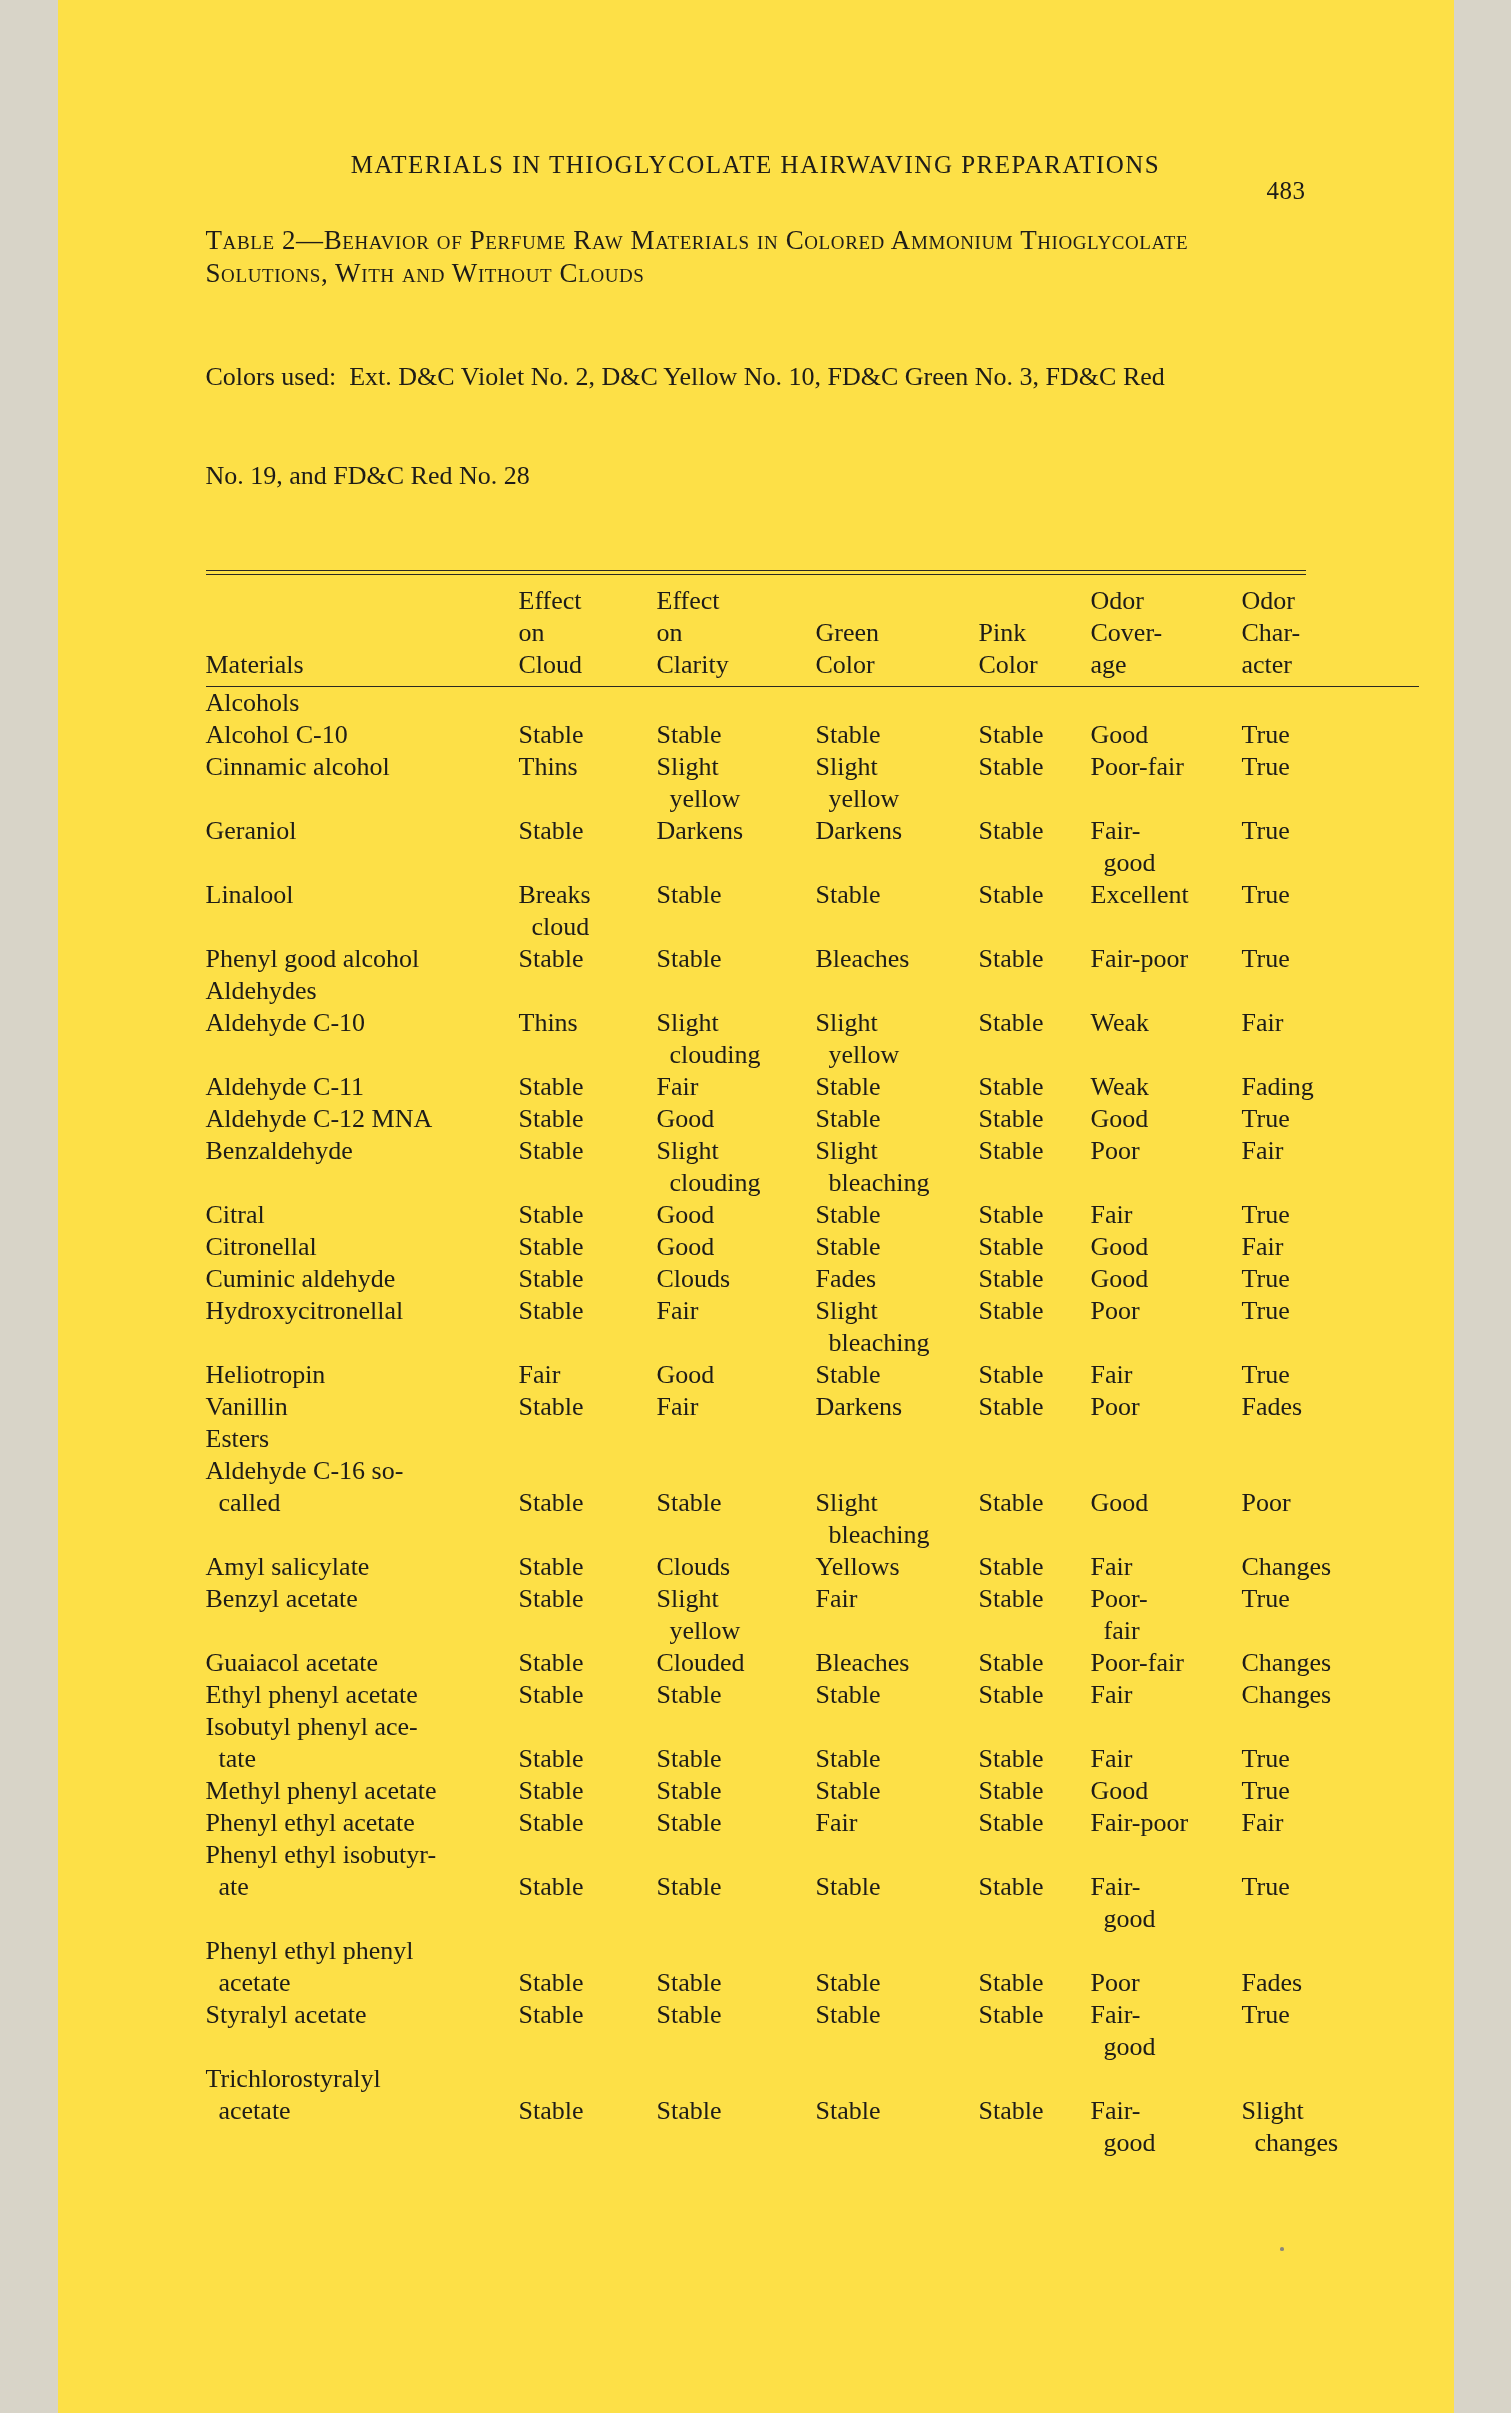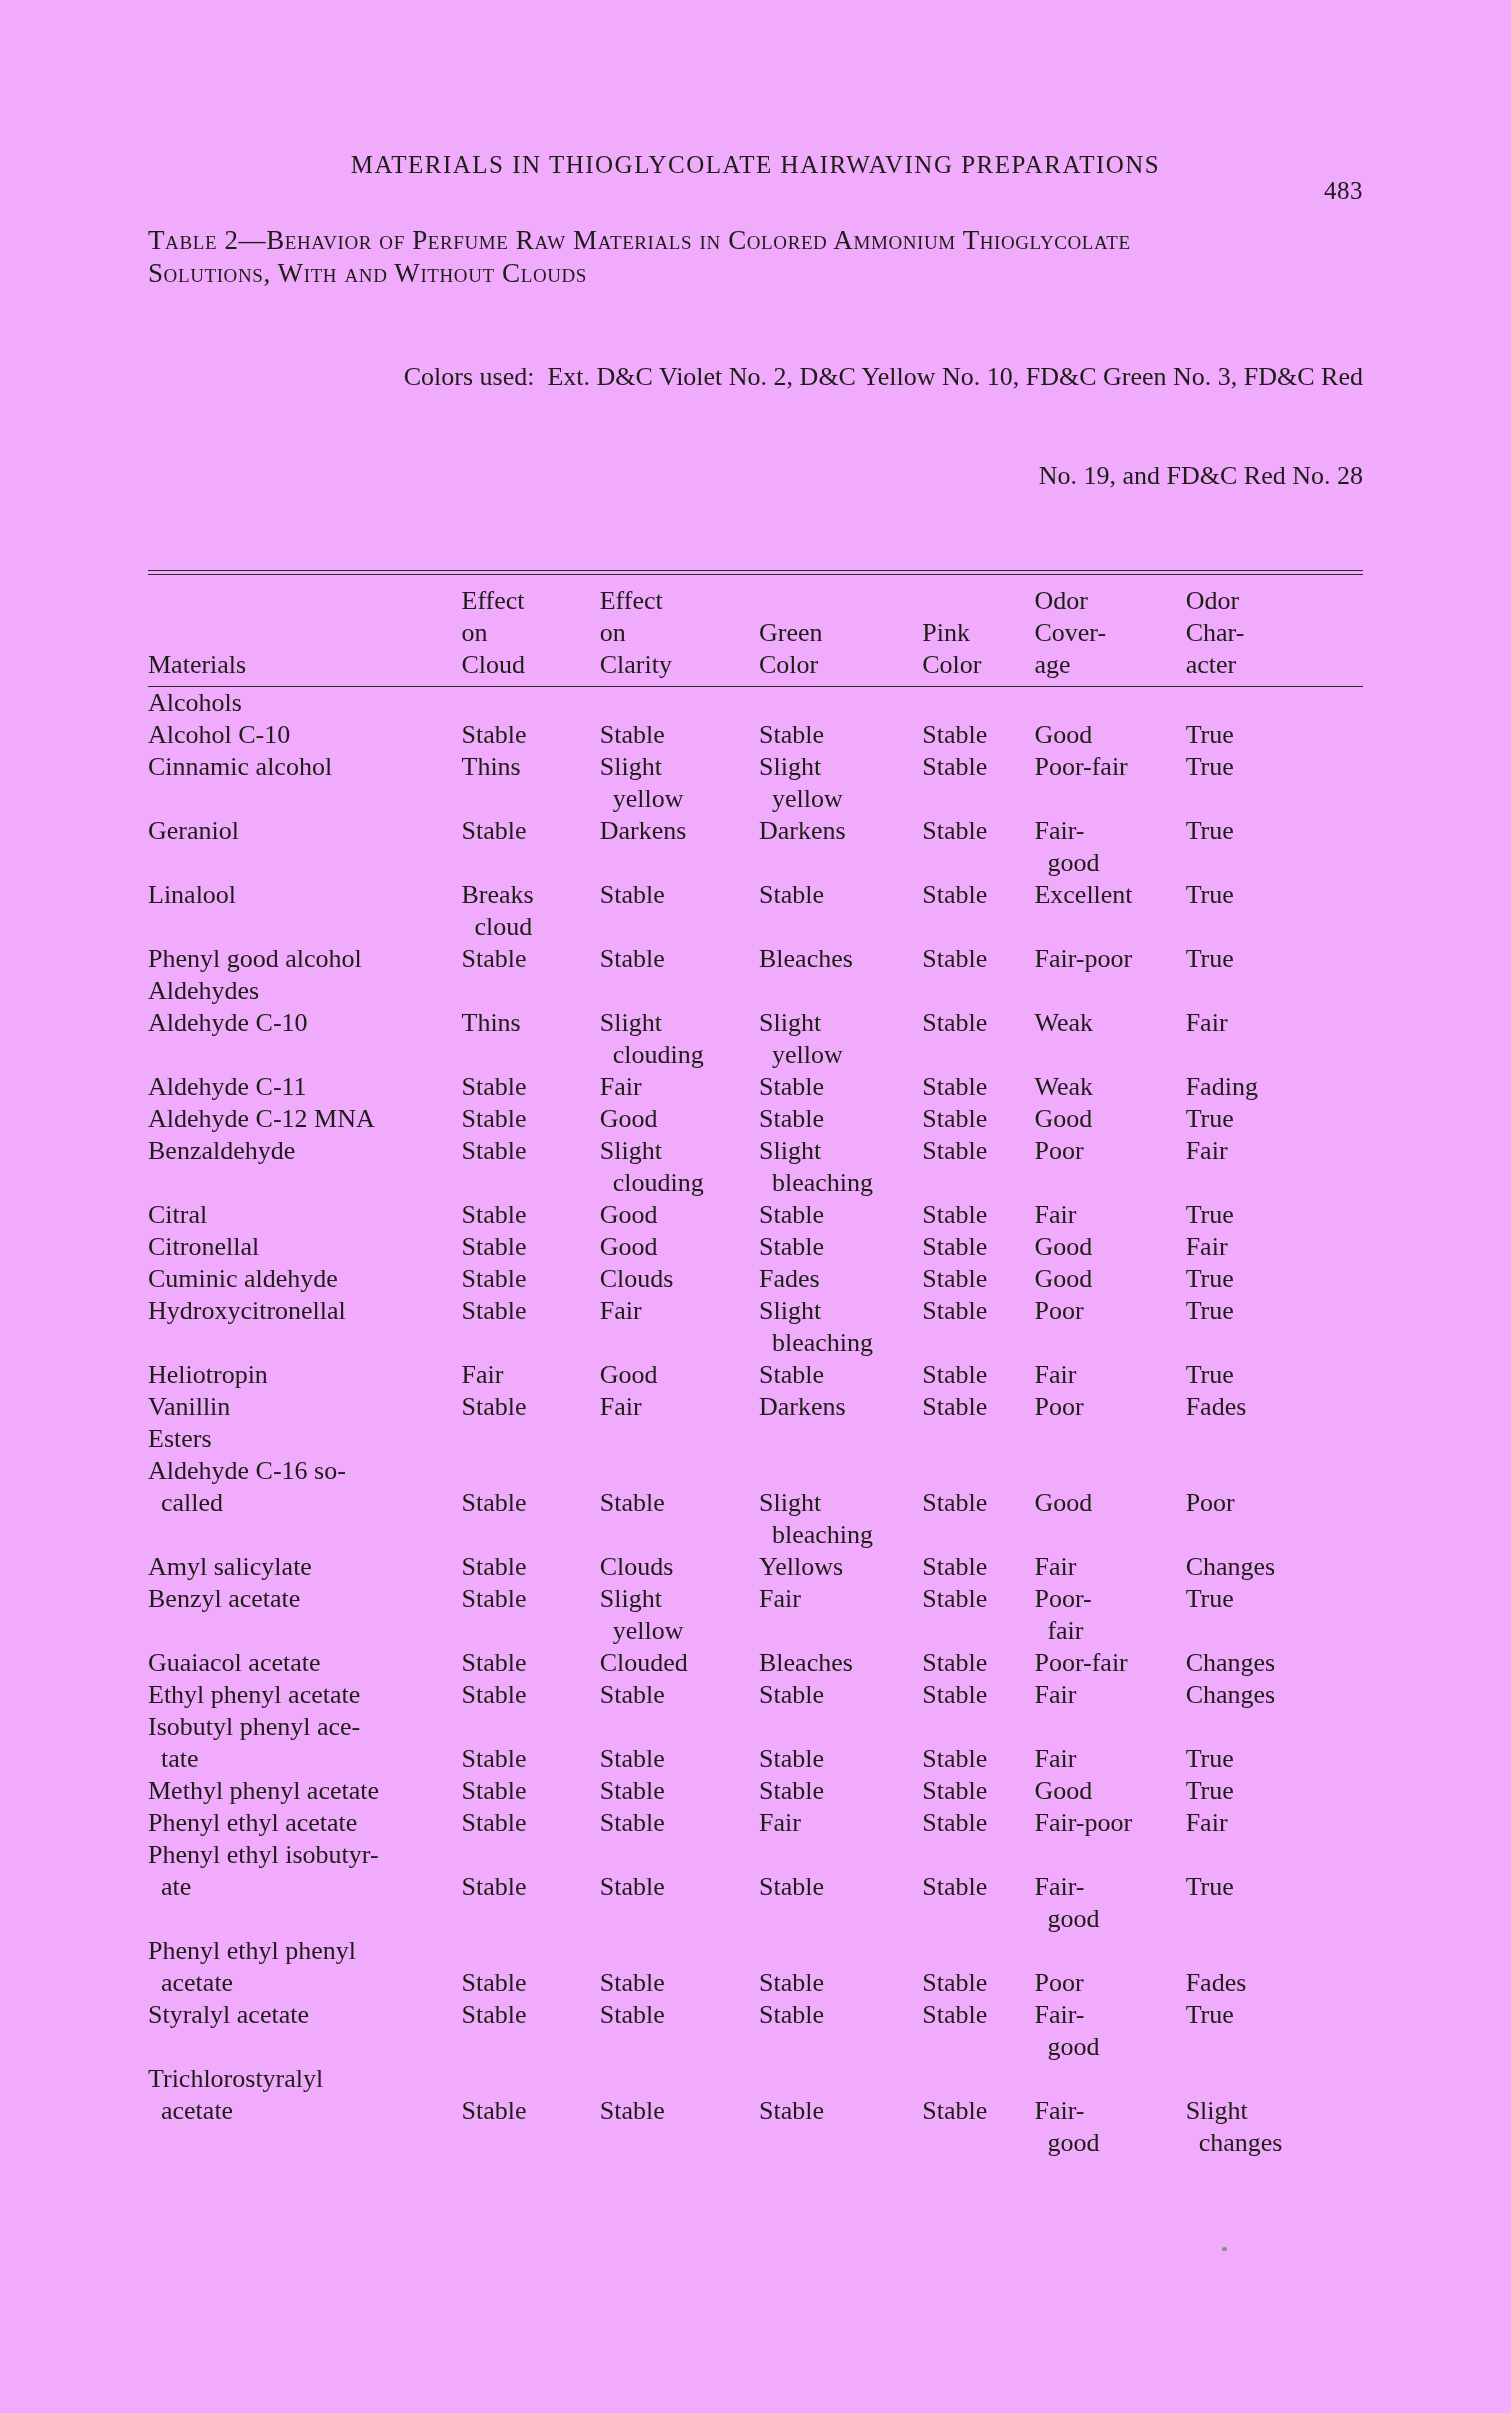--- a/index.html
+++ b/index.html
@@ -1,21 +1,21 @@
 <!DOCTYPE html>
 <html style="font-size:15px"><head>
 <meta charset="utf-8">
 <style>
   html, body { margin: 0; padding: 0; background: #d8d4c8; }
   .page {
     position: relative;
-    width: 1511px;
+    width: 1396px;
     height: 2413px;
     margin: 0 auto;
-    background: #f0abfc;
+    background: #fde047;
     font-family: "Liberation Serif", serif;
     color: #1e1c18;
     overflow: hidden;
   }
   .content { margin: 0 148px; }
   .running-head {
     margin-top: 149px;
     position: relative;
     text-align: center;
     font-size: 25px;
@@ -34,21 +34,21 @@
     font-variant: small-caps;
     font-size: 27px;
     letter-spacing: 0.6px;
     line-height: 33px;
     text-align: left;
   }
   .colors-note {
     margin-top: 3.7px;
     font-size: 26px;
     line-height: 33px;
-    text-align: right;
+    text-align: left;
     white-space: pre-wrap;
   }
   .double-rule {
     margin-top: 12px;
     height: 3.7px;
     border-top: 1.9px solid #2a2822;
     border-bottom: 1.9px solid #2a2822;
   }
   table.data-table {
     width: 100%;

